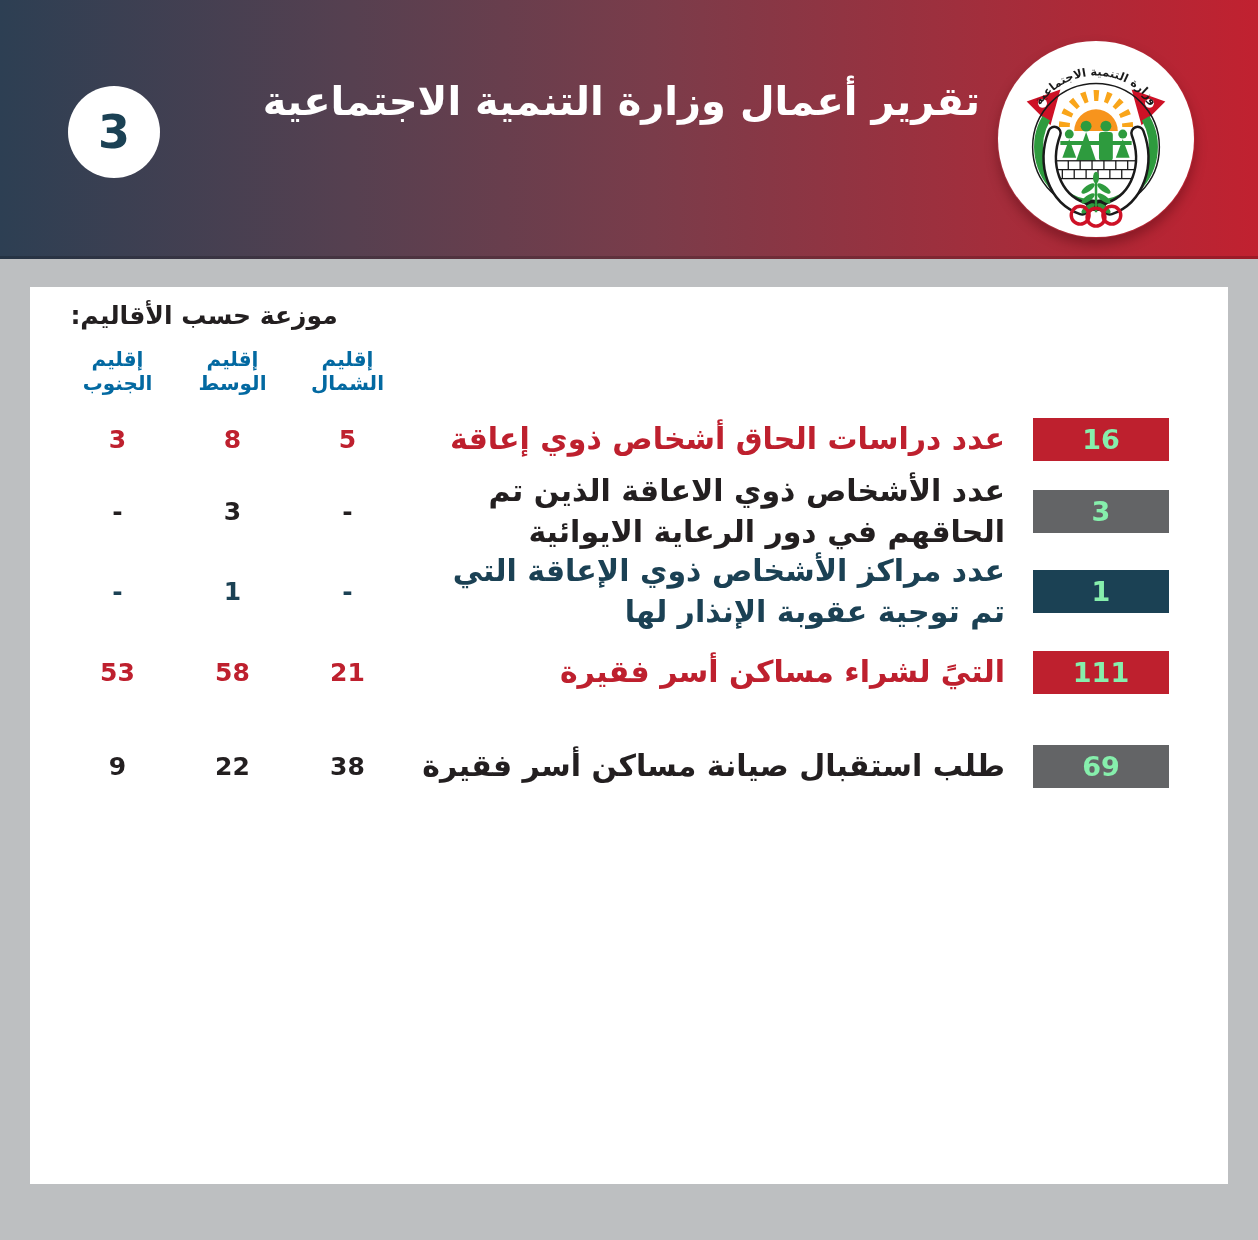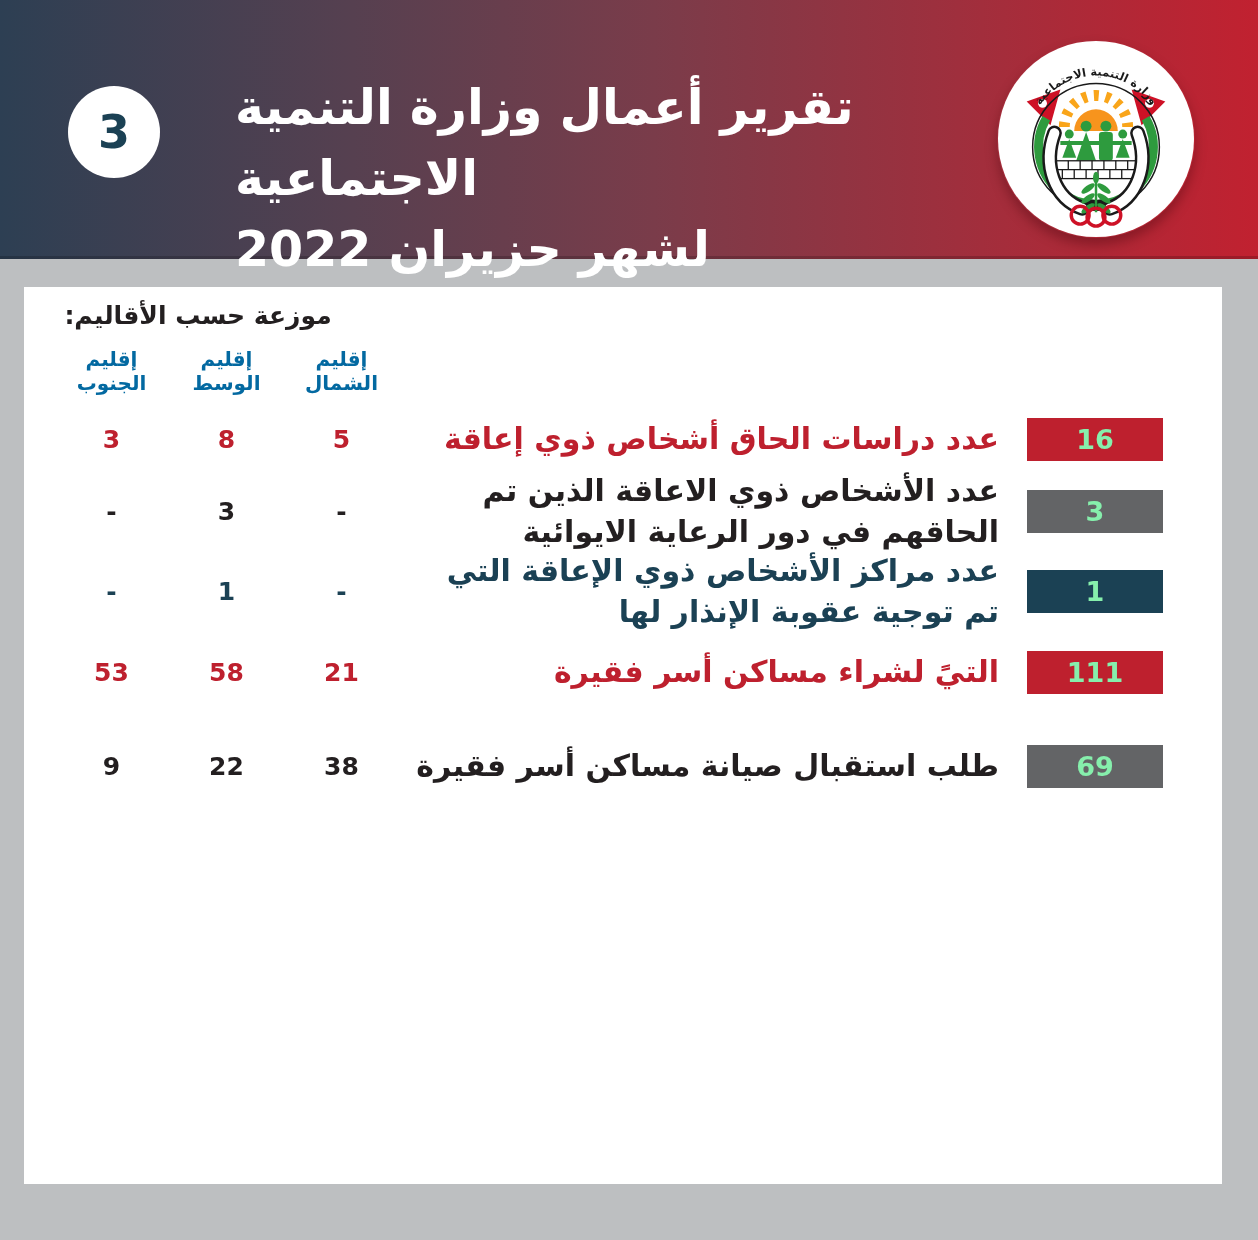--- a/index.html
+++ b/index.html
@@ -22,34 +22,34 @@
   .page-circle {
     position:absolute; left:68px; top:86px;
     width:92px; height:92px; border-radius:50%;
     background:#ffffff;
     display:flex; align-items:center; justify-content:center;
   }
   .page-circle span { color:#1b4154; font-size:46px; font-weight:bold; }
 
   .banner-title {
     position:absolute; left:235px; top:72px; width:745px;
-    text-align:left; color:#ffffff;
-    font-weight:bold; font-size:49px; line-height:1.45;
+    text-align:right; color:#ffffff;
+    font-weight:bold; font-size:40px; line-height:1.45;
     direction:rtl;
   }
 
   .logo-wrap {
     position:absolute; left:997px; top:40px;
     width:198px; height:198px; border-radius:50%;
     box-shadow:0 7px 12px rgba(60,0,10,0.35);
   }
 
   
   .card {
-    position:absolute; left:24px; top:287px;
+    position:absolute; left:30px; top:287px;
     width:1198px; height:897px;
     background:#ffffff;
   }
 
   .caption {
     position:absolute; top:14px; left:0px; width:348px;
     text-align:center; font-size:25px; font-weight:bold;
     color:#231f20; direction:rtl;
   }
 
@@ -94,21 +94,20 @@
 <body>
 
 <div class="banner">
 
   <div class="page-circle">
     <span>3</span>
   </div>
 
   <div class="banner-title">
     <div>تقرير أعمال وزارة التنمية الاجتماعية</div>
-    <div>لشهر حزيران 2022</div>
   </div>
 
   <div class="logo-wrap">
     <svg viewBox="0 0 200 200" width="198" height="198" xmlns="http://www.w3.org/2000/svg">
       <circle cx="100" cy="100" r="99" fill="#ffffff"></circle>
 
       <g>
         <polygon points="30,62 64,50 54,86" fill="#ce1126"></polygon>
         <circle cx="46" cy="64" r="4.5" fill="#ffffff"></circle>
       </g>

